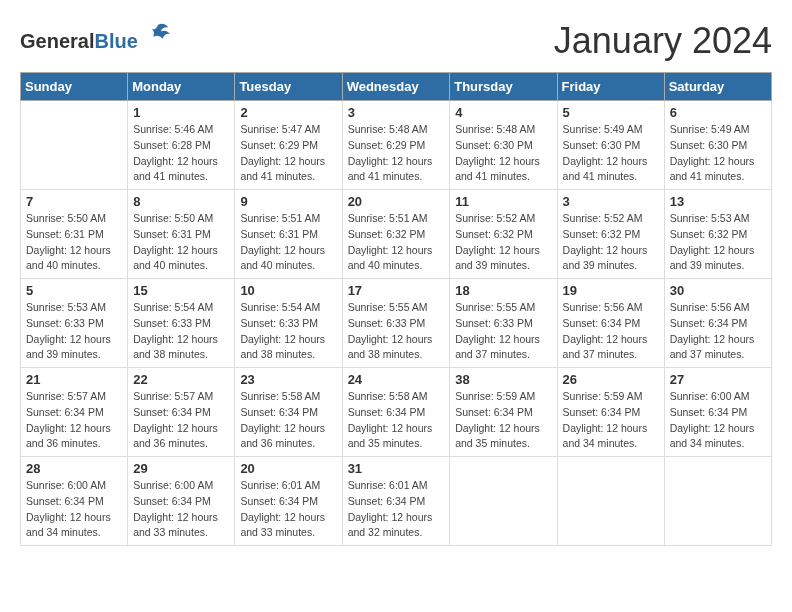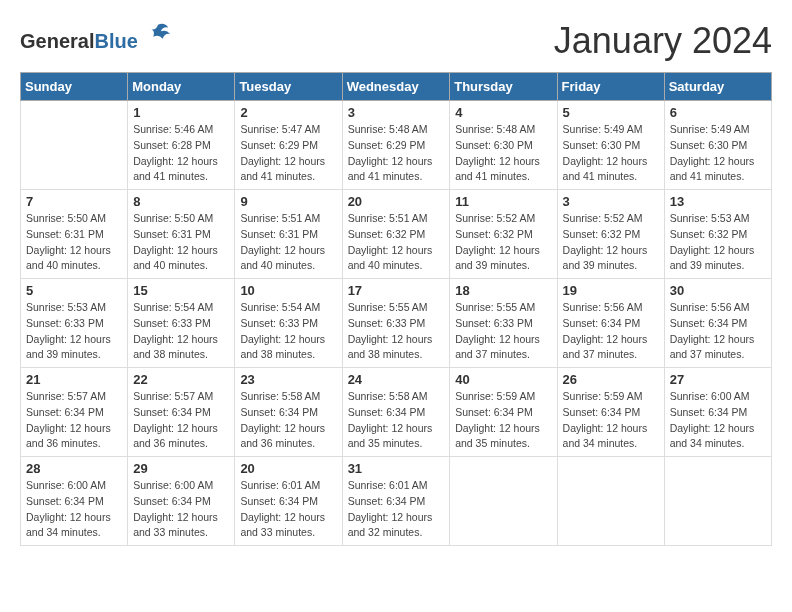--- a/index.html
+++ b/index.html
@@ -213,21 +213,21 @@
         </td>
         <td>
           <span class="day-num">23</span>
           <div class="cell-content">Sunrise: 5:58 AM<br>Sunset: 6:34 PM<br>Daylight: 12 hours<br>and 36 minutes.</div>
         </td>
         <td>
           <span class="day-num">24</span>
           <div class="cell-content">Sunrise: 5:58 AM<br>Sunset: 6:34 PM<br>Daylight: 12 hours<br>and 35 minutes.</div>
         </td>
         <td>
-          <span class="day-num">40</span>
+          <span class="day-num">38</span>
           <div class="cell-content">Sunrise: 5:59 AM<br>Sunset: 6:34 PM<br>Daylight: 12 hours<br>and 35 minutes.</div>
         </td>
         <td>
           <span class="day-num">26</span>
           <div class="cell-content">Sunrise: 5:59 AM<br>Sunset: 6:34 PM<br>Daylight: 12 hours<br>and 34 minutes.</div>
         </td>
         <td>
           <span class="day-num">27</span>
           <div class="cell-content">Sunrise: 6:00 AM<br>Sunset: 6:34 PM<br>Daylight: 12 hours<br>and 34 minutes.</div>
         </td>

